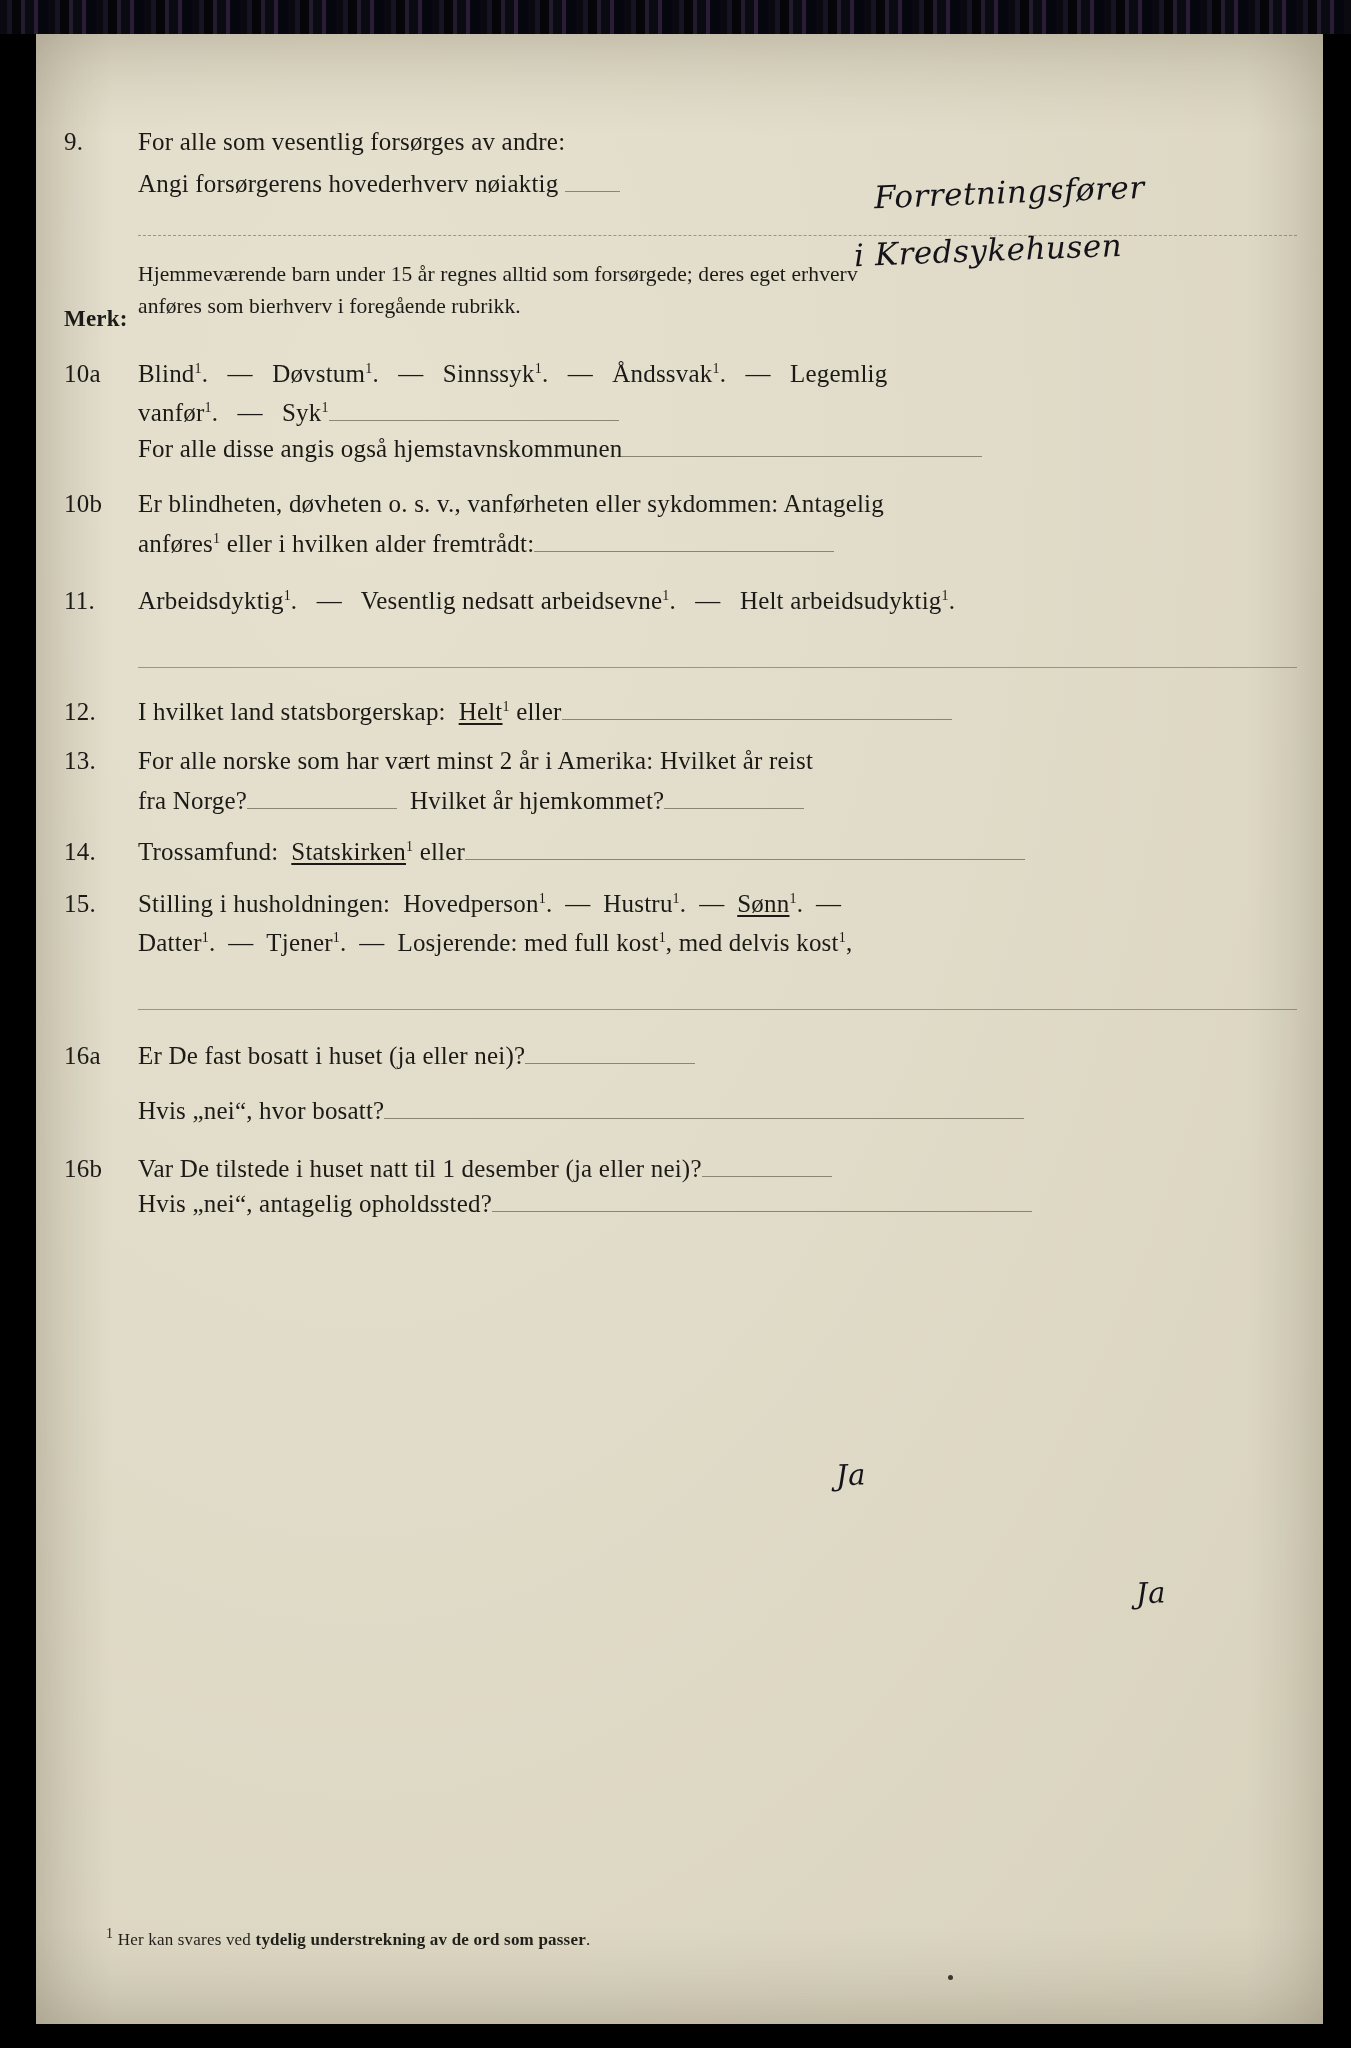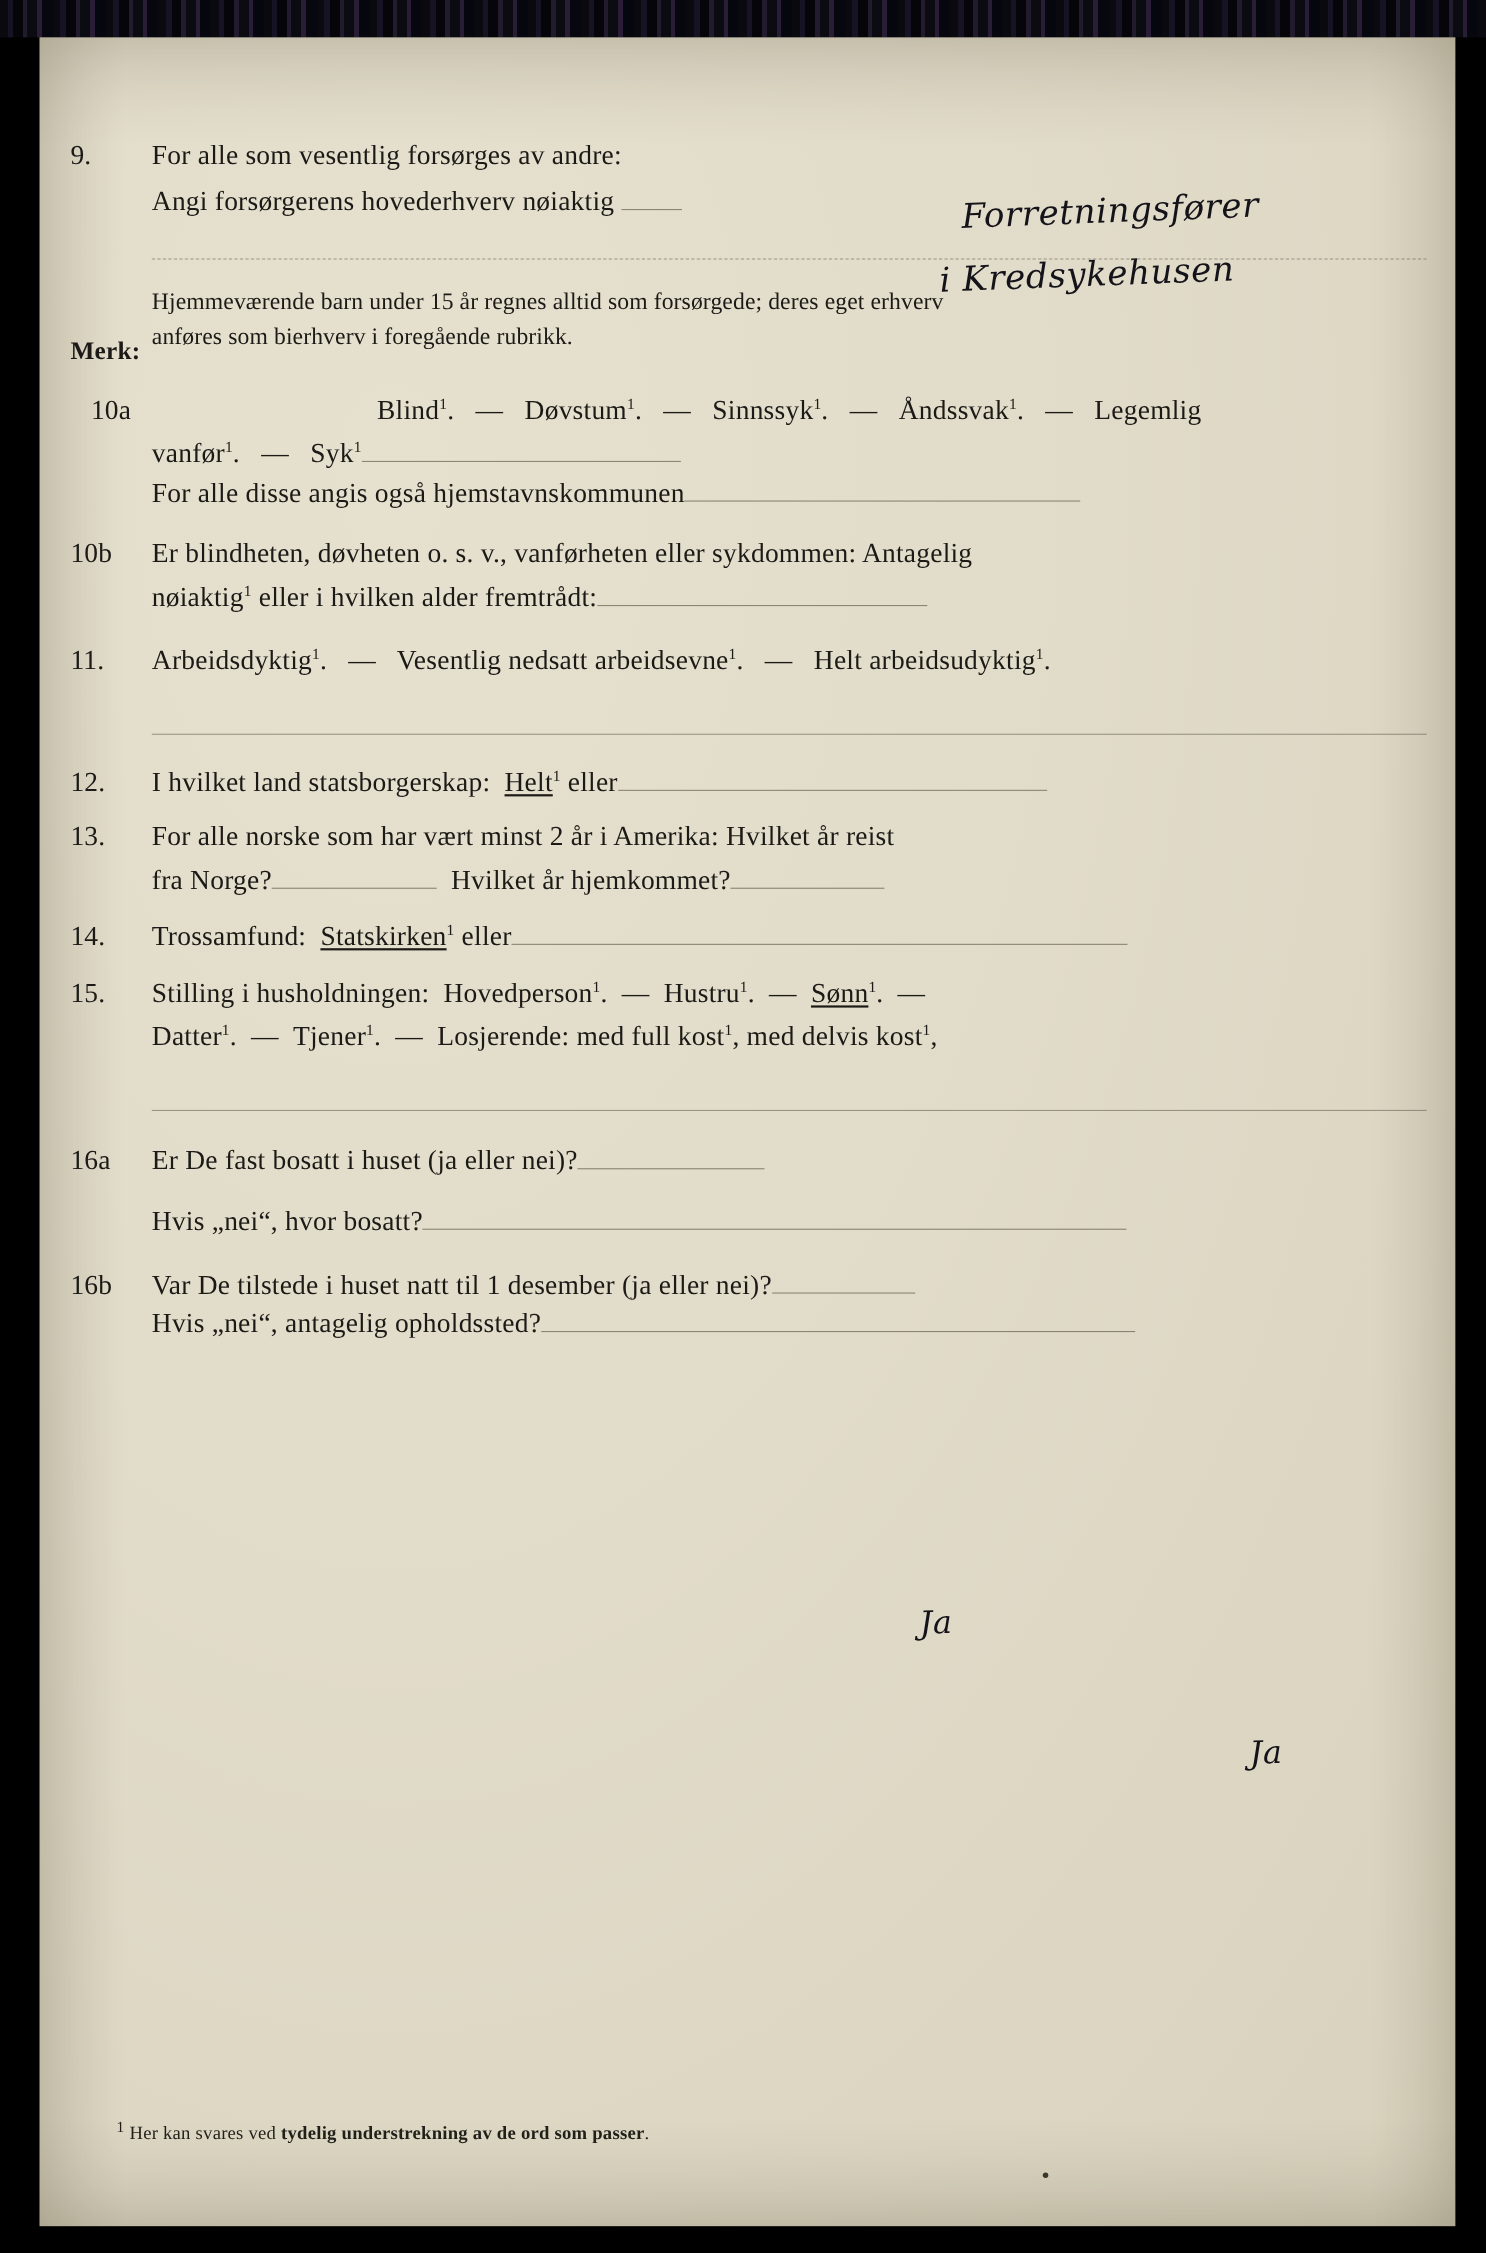--- a/index.html
+++ b/index.html
@@ -187,21 +187,21 @@
       <div class="rule dash" style="margin-top:34px; margin-left:74px;"></div>
 
       <div class="row" style="margin-top:22px;">
         <div class="num bold">Merk:</div>
         <div class="txt small">
           <div>Hjemmeværende barn under 15 år regnes alltid som forsørgede; deres eget erhverv</div>
           <div>anføres som bierhverv i foregående rubrikk.</div>
         </div>
       </div>
 
-      <div class="row" style="margin-top:20px;text-align:center;">
+      <div class="row" style="margin-top:20px;">
         <div class="num">10a</div>
         <div class="txt">
           <span>Blind</span><sup class="ref">1</sup>.
           &nbsp; — &nbsp;
           <span>Døvstum</span><sup class="ref">1</sup>.
           &nbsp; — &nbsp;
           <span>Sinnssyk</span><sup class="ref">1</sup>.
           &nbsp; — &nbsp;
           <span>Åndssvak</span><sup class="ref">1</sup>.
           &nbsp; — &nbsp;
@@ -223,21 +223,21 @@
         </div>
       </div>
 
       <div class="row" style="margin-top:20px;">
         <div class="num">10b</div>
         <div class="txt">Er blindheten, døvheten o. s. v., vanførheten eller sykdommen: Antagelig</div>
       </div>
       <div class="row" style="margin-top:4px;">
         <div class="num"></div>
         <div class="txt">
-          <span>nøiaktig</span><sup class="ref">1</sup>
+          <span>anføres</span><sup class="ref">1</sup>
           <span>eller i hvilken alder fremtrådt:</span><span class="line" style="width:300px;"></span>
         </div>
       </div>
 
       <div class="row" style="margin-top:22px;">
         <div class="num">11.</div>
         <div class="txt">
           <span>Arbeidsdyktig</span><sup class="ref">1</sup>.
           &nbsp; — &nbsp;
           <span>Vesentlig nedsatt arbeidsevne</span><sup class="ref">1</sup>.

